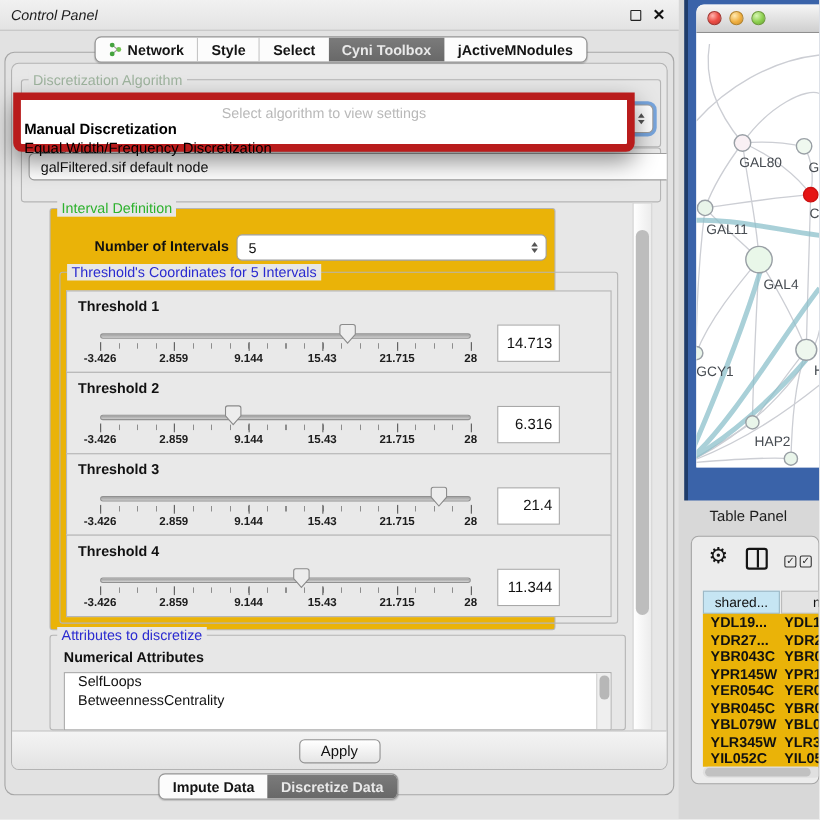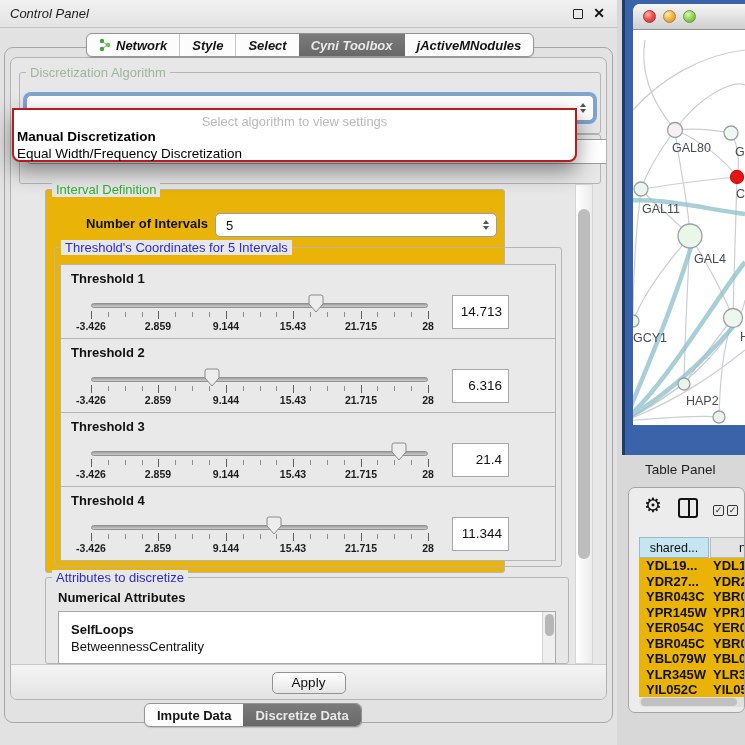--- a/index.html
+++ b/index.html
@@ -16,21 +16,21 @@
   .close-btn { position:absolute; right:12px; top:5px; font-size:14px; font-weight:bold; color:#111; cursor:default; }
 
   
   .seg { display:flex; align-items:stretch; background:#fcfcfc; border:1px solid #949494;
          border-radius:6px; overflow:hidden; height:24px; box-shadow:0 1px 1px rgba(0,0,0,.15); }
   .seg-item { display:flex; align-items:center; padding:0 12px; font-size:13px; font-weight:bold;
               color:#141414; border-left:1px solid #c6c6c6; white-space:nowrap; }
   .seg-item:first-child { border-left:none; }
   .seg-item.active { background:linear-gradient(#7b7b7b,#686868); color:#e9e9e9; border-left:none; }
   .seg-item.after-active { border-left:none; }
-  .top-tabs { position:absolute; left:86px; top:33px; z-index:5;font-style:italic; }
+  .top-tabs { position:absolute; left:86px; top:33px; z-index:5; }
   .bottom-tabs { position:absolute; left:144px; top:703px; z-index:6; }
   .net-icon { margin-right:5px; }
 
   .outer-box { position:absolute; left:4px; top:47px; width:609px; height:676px;
                border:1.5px solid #a6a6a6; border-radius:9px; }
   .inner-box { position:absolute; left:10px; top:57px; width:597px; height:643px;
                border:1px solid #b3b3b3; border-radius:7px; background:#e7e7e7; overflow:hidden; }
 
   
   .gbox { position:absolute; border:1px solid #b5b5b5; border-radius:3px; }
@@ -43,22 +43,22 @@
   .combo { position:absolute; background:#fff; border:1px solid #9d9d9d; border-radius:5px;
            font-size:13px; color:#111; display:flex; align-items:center; padding-left:10px; }
   .combo .spn { position:absolute; right:7px; top:50%; transform:translateY(-50%); display:flex;
                 flex-direction:column; align-items:center; gap:2px; }
   .tri-up { width:0; height:0; border-left:3.5px solid transparent; border-right:3.5px solid transparent; border-bottom:4.5px solid #555; }
   .tri-dn { width:0; height:0; border-left:3.5px solid transparent; border-right:3.5px solid transparent; border-top:4.5px solid #555; }
   .focus-ring { box-shadow:0 0 0 3px rgba(106,157,219,.9); }
 
   
   .popup { position:absolute; left:12px; top:84px; width:565px; height:54px; background:#fff;
-           border:2px solid #b91c1c; border-radius:0 0 8px 8px; z-index:40;
-           box-shadow:0 9px 22px rgba(0,0,0,.45);margin-top:24px; }
+           border:7px solid #b91c1c; border-radius:0 0 8px 8px; z-index:40;
+           box-shadow:0 9px 22px rgba(0,0,0,.45); }
   .popup-ph { position:absolute; top:4px; width:100%; text-align:center; font-size:13px; color:#b9b9b9; }
   .popup-it1 { position:absolute; left:3px; top:19px; font-size:13.5px; font-weight:bold; color:#000; }
   .popup-it2 { position:absolute; left:3px; top:36px; font-size:13.5px; color:#000; }
 
   
   .thr-panel { position:absolute; left:5px; width:496px; height:75px; border:1px solid #b5b5b5; background:#e9e9e9; }
   .thr-label { position:absolute; left:10px; top:6px; font-size:13px; font-weight:bold; color:#111; }
   .track { position:absolute; left:30px; top:38px; width:337px; height:5px; border-radius:3px;
            background:linear-gradient(#9f9f9f,#cdcdcd); border:1px solid #919191; }
   .handle { position:absolute; top:29px; width:16px; height:19px; }
@@ -293,21 +293,21 @@
             <span class="st" style="left:367px">28</span>
             <div class="vbox">11.344</div>
           </div>
         </div>
       </div>
 
       <div class="gbox" style="left:34px; top:519px; width:524px; height:87px;">
         <span class="gtitle g-blue">Attributes to discretize</span>
         <span class="abs" style="left:12px; top:12px; font-size:13px; font-weight:bold; color:#111;">Numerical Attributes</span>
         <div class="listbox" style="left:12px; top:33px; width:498px; height:53px;">
-          <div class="list-item" style="padding-top:10px;font-weight:bold;">SelfLoops</div>
+          <div class="list-item" style="padding-top:0;">SelfLoops</div>
           <div class="list-item">BetweennessCentrality</div>
           <div class="vscroll-s">
             <div class="vthumb-s"></div>
           </div>
         </div>
       </div>
 
       <div class="apply-bar">
         <div class="apply-btn">Apply</div>
       </div>

